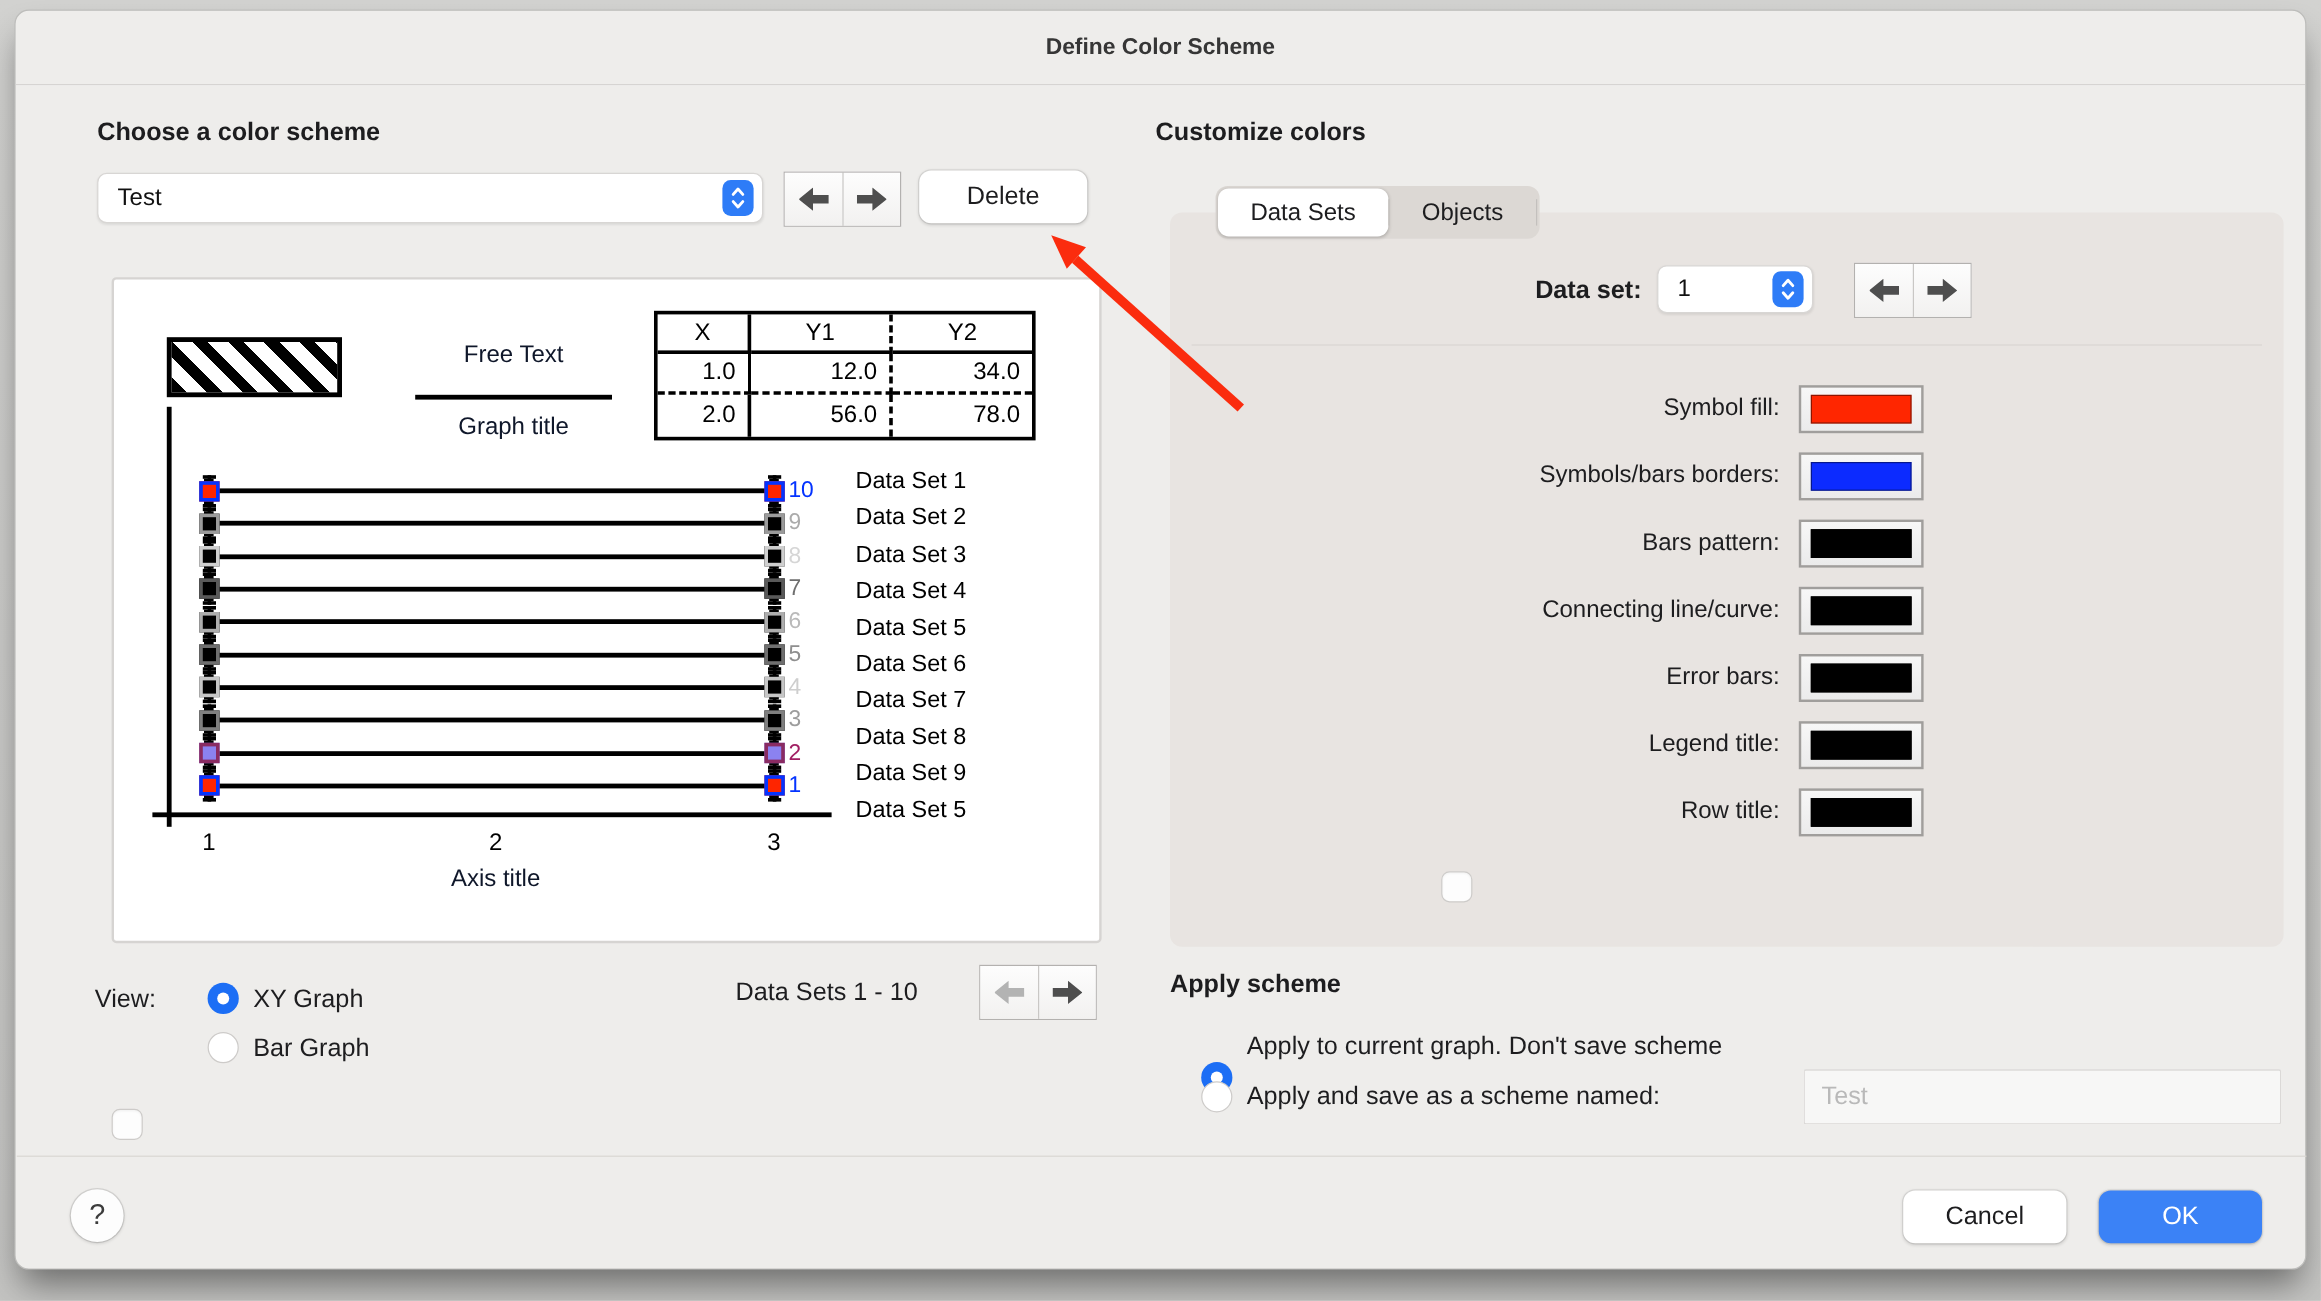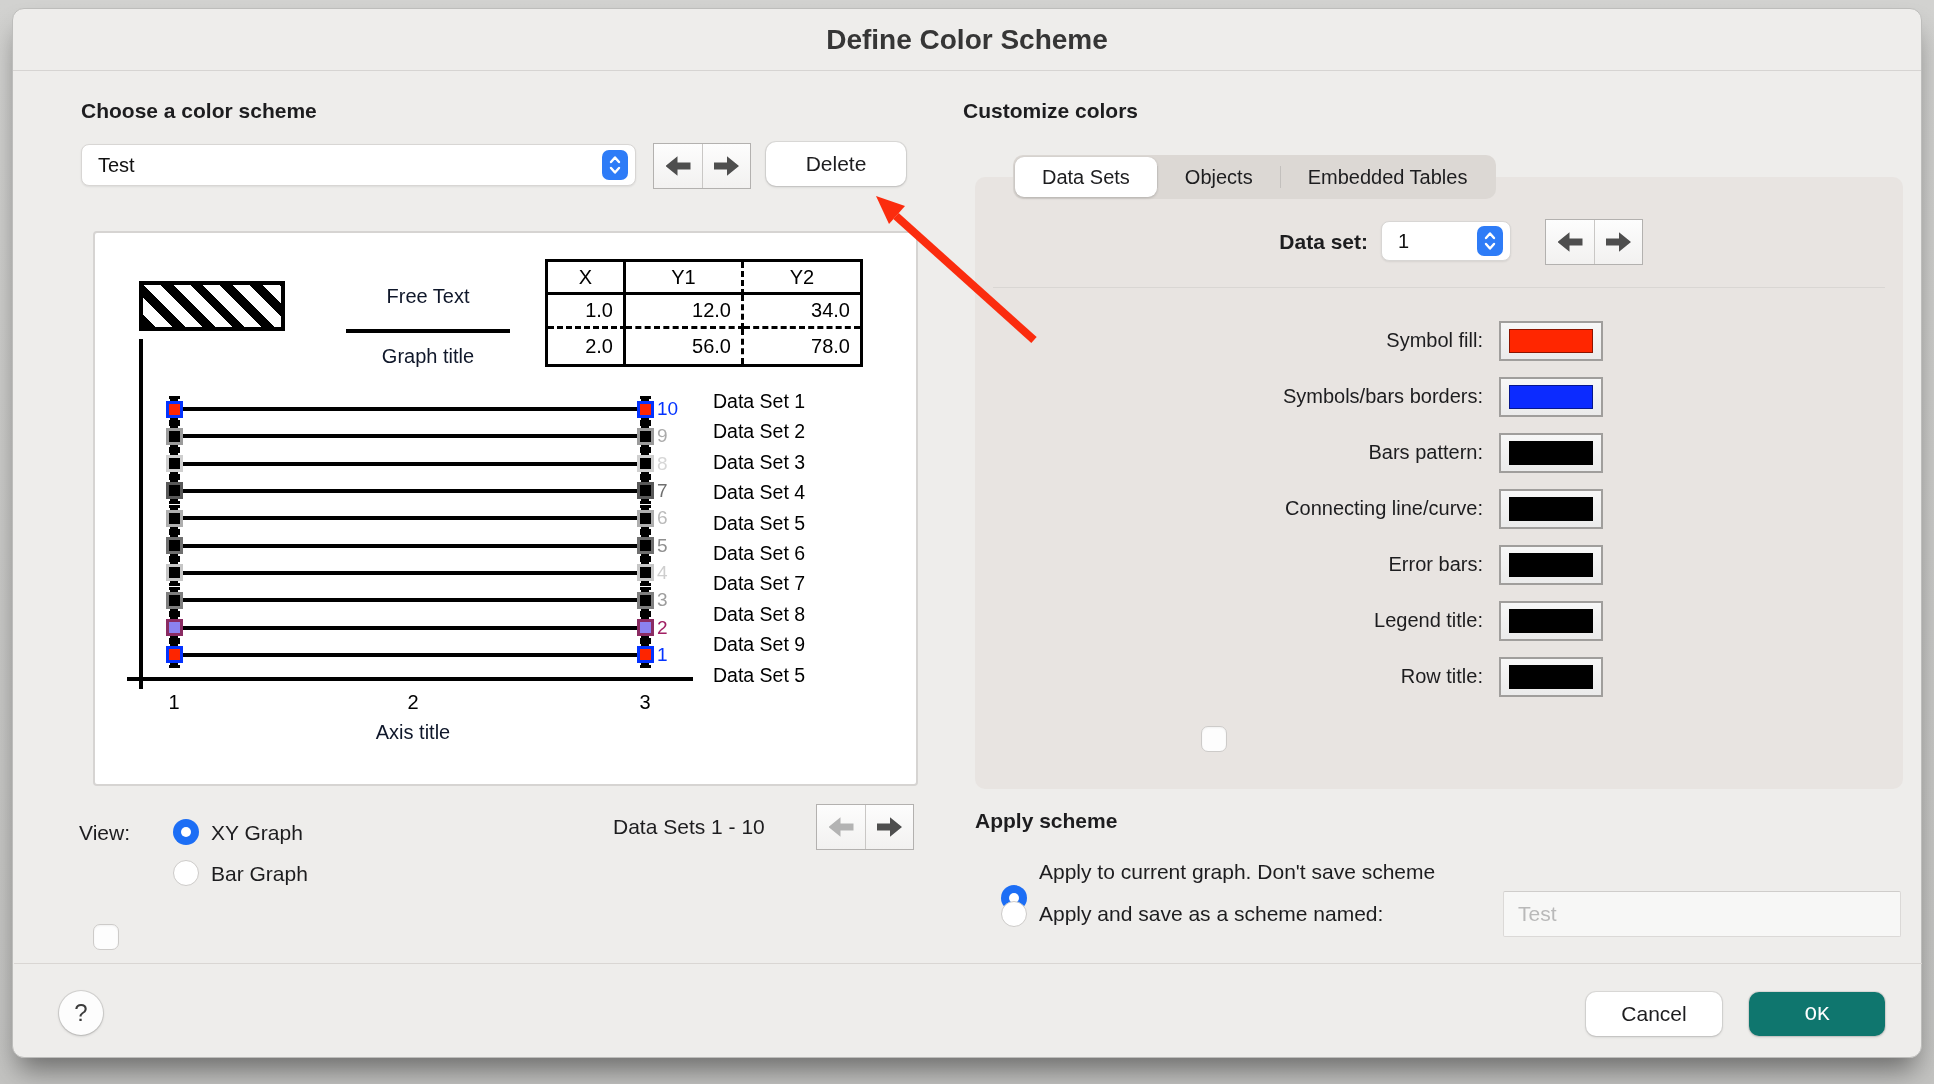--- a/index.html
+++ b/index.html
@@ -4,21 +4,21 @@
 <style>
   * { box-sizing: border-box; margin: 0; padding: 0; }
   body { font-family: "Liberation Sans", "DejaVu Sans", sans-serif; background:#c9c9c7; }
   .stage { position:relative; width:1934px; height:1084px; background:linear-gradient(#d2d2d0,#c4c4c2); overflow:hidden; }
   .abs { position:absolute; }
   .dialog { position:absolute; left:12px; top:8px; width:1910px; height:1050px;
             background:#eeedeb; border:1px solid #bdbdbb; border-radius:12px;
             box-shadow:0 18px 28px -6px rgba(0,0,0,.45); }
   .titlebar { position:absolute; left:0; top:0; width:100%; height:62px; border-bottom:1px solid #d6d4d2;
               display:flex; align-items:center; justify-content:center;
-              font-size:28px; font-weight:bold; color:#363636; border-radius:12px 12px 0 0; }
+              font-size:19px; font-weight:bold; color:#363636; border-radius:12px 12px 0 0; }
   .h1 { font-size:21px; font-weight:bold; color:#1d1d1f; }
   .label { font-size:21px; color:#1d1d1f; }
   
   .select { background:#fff; border:1px solid #d8d6d4; border-radius:8px;
             box-shadow:0 1px 2px rgba(0,0,0,.08);
             display:flex; align-items:center; padding:0 44px 0 16px; font-size:20px; color:#111; }
   .stepper { position:absolute; right:7px; top:50%; transform:translateY(-50%);
              width:26px; height:30px; background:#2e7cf7; border-radius:7px;
              display:flex; flex-direction:column; align-items:center; justify-content:center; }
   
@@ -26,21 +26,21 @@
   .pairbtn { width:48px; height:44px; display:flex; align-items:center; justify-content:center;
              background:linear-gradient(#fdfdfd,#f2f1f0); }
   .pairbtn + .pairbtn { border-left:1px solid #c9c7c5; }
   .arr { width:25px; height:21px; background:#4e4e4e; }
   .arr.dis { background:#b3b3b3; }
   .arr.left  { clip-path:polygon(100% 33%,48% 33%,48% 4%,0 50%,48% 96%,48% 67%,100% 67%); }
   .arr.right { clip-path:polygon(0 33%,52% 33%,52% 4%,100% 50%,52% 96%,52% 67%,0 67%); }
   .btn { display:flex; align-items:center; justify-content:center; font-size:21px; color:#1d1d1f;
          background:#fff; border-radius:10px;
          box-shadow:0 0 0 1px rgba(0,0,0,.07), 0 1px 3px rgba(0,0,0,.16); }
-  .btn.primary { background:#0f766e; color:#fff;font-family:Liberation Mono, monospace; }
+  .btn.primary { background:#3b82f6; color:#fff; }
   
   .preview { position:absolute; left:80px; top:222px; width:825px; height:555px;
              background:#fff; border:2px solid #d6d4d2; border-radius:4px; }
   .hatch { position:absolute; left:126px; top:272px; width:146px; height:50px; border:4px solid #000;
            background:repeating-linear-gradient(45deg,#000 0 9px,#fff 9px 21px); }
   .ptxt { position:absolute; color:#0f172a; font-size:20px; }
   
   .ptable { position:absolute; left:532px; top:250px; display:grid;
             grid-template-columns:78px 118px 116px; grid-template-rows:33px 34px 35px;
             border:3px solid #000; background:#fff; font-size:20px; color:#000; }
@@ -316,21 +316,20 @@
 
     <div class="cb abs" style="left:80px; top:915px;"></div>
 
     <div class="abs h1" style="left:950px; top:90px;">Customize colors</div>
     <div class="panel"></div>
     <div class="tabbar" id="tab-bar">
         <div class="tab active">Data Sets</div>
         <div class="tabsep"></div>
         <div class="tab">Objects</div>
         <div class="tabsep"></div>
-        <div class="tab">Embedded Tables</div>
       </div>
 
     <div class="label abs" style="left:1155px; top:221px; width:200px; text-align:right; font-weight:bold;">Data set:</div>
     <div class="select abs" style="left:1368px; top:212px; width:130px; height:40px;">
       <span>1</span>
       <span class="stepper">
         <svg width="16" height="24" viewBox="0 0 16 24">
             <path d="M4 9 L8 4.5 L12 9" fill="none" stroke="#fff" stroke-width="2.4" stroke-linecap="round" stroke-linejoin="round"></path>
             <path d="M4 15 L8 19.5 L12 15" fill="none" stroke="#fff" stroke-width="2.4" stroke-linecap="round" stroke-linejoin="round"></path>
           </svg>

